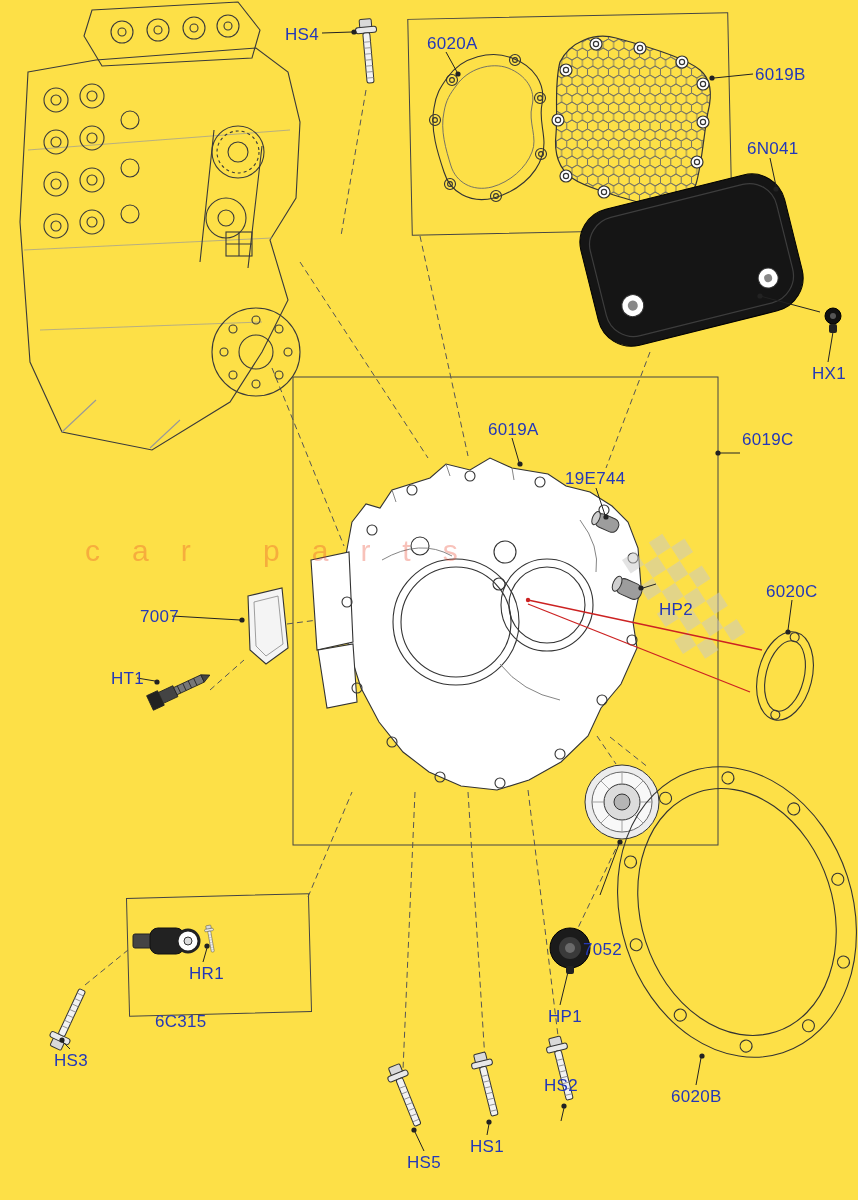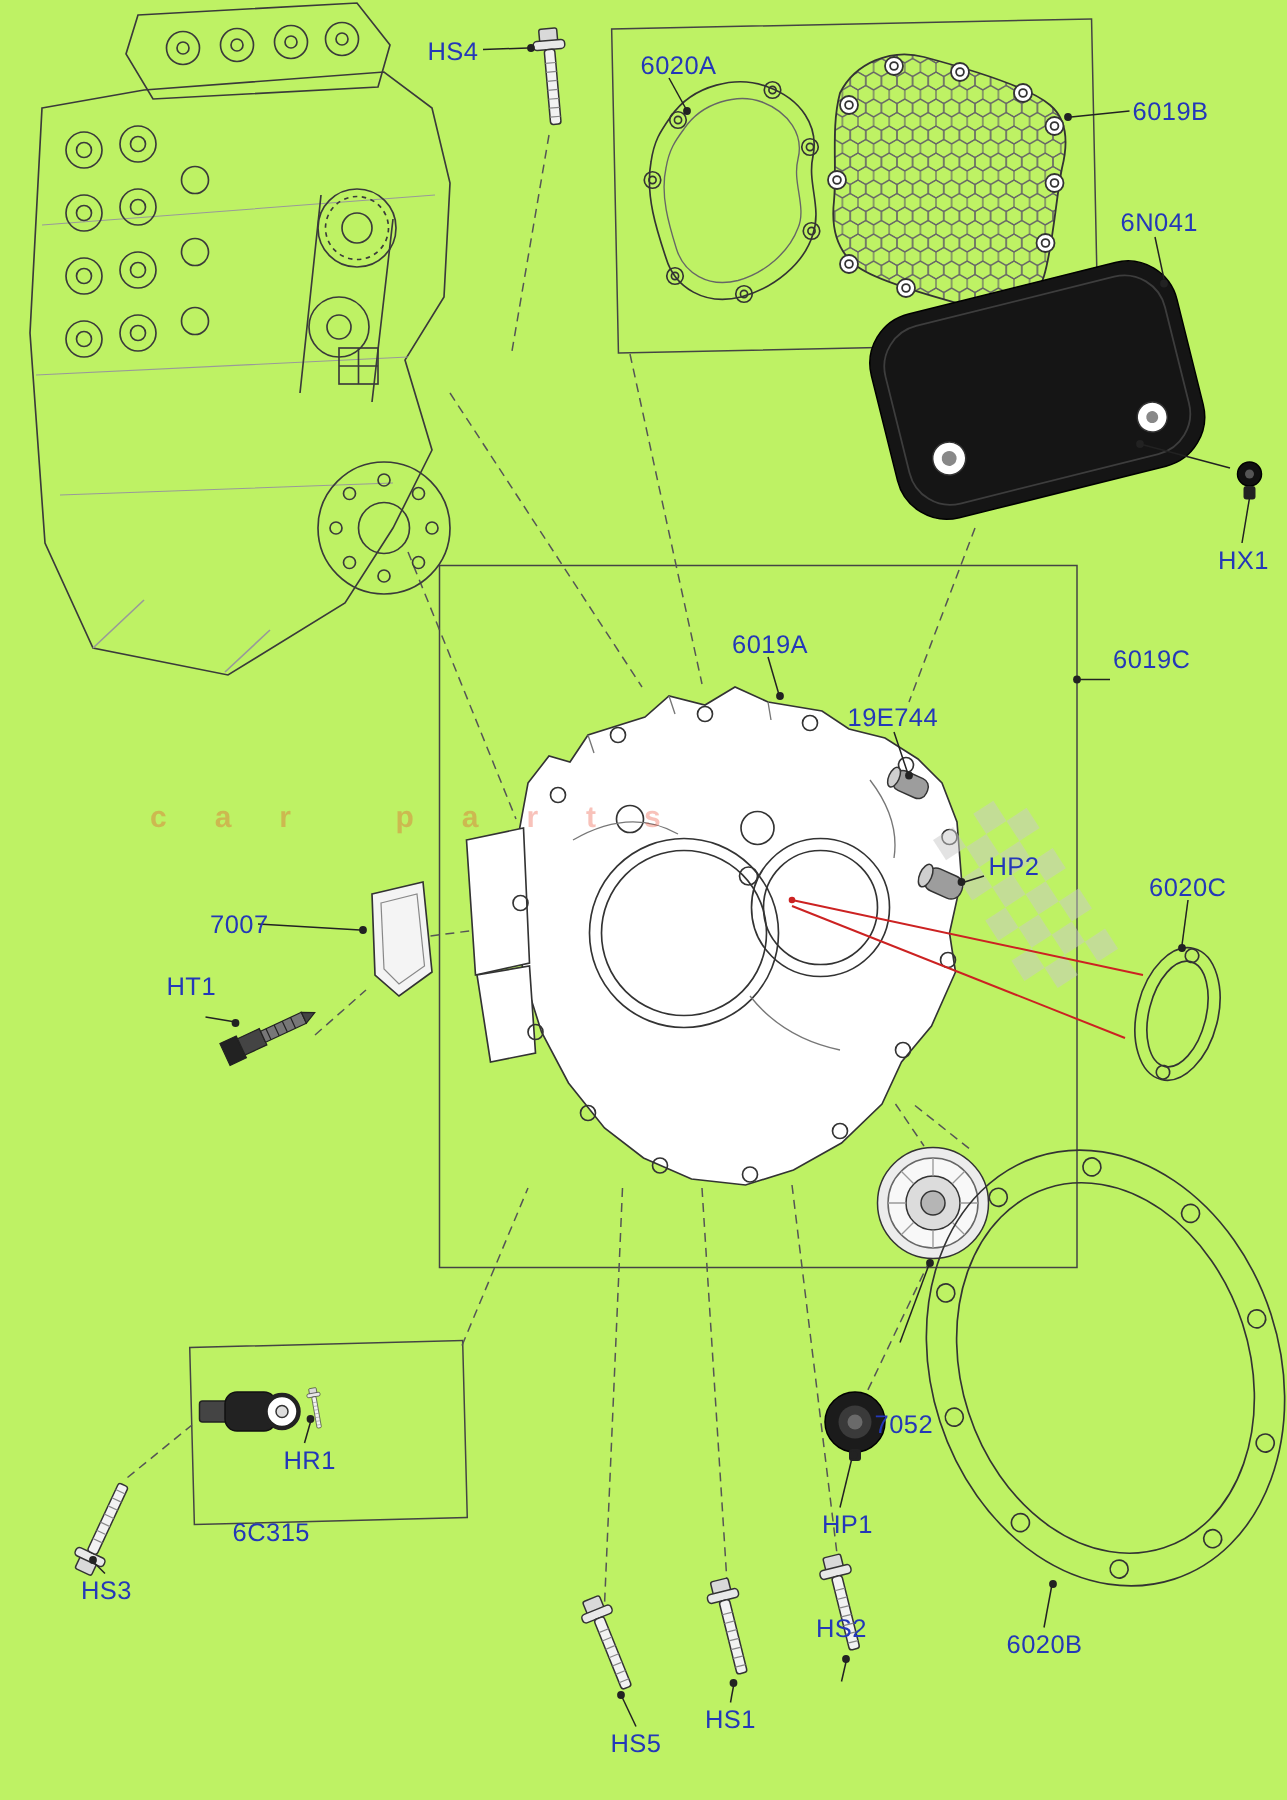--- a/index.html
+++ b/index.html
@@ -1,24 +1,24 @@
 <!DOCTYPE html>
 <html><head>
 <meta charset="utf-8">
 <style>
   html,body{margin:0;padding:0;background:#fff}
-  #page{position:relative;width:858px;height:1200px;background:#bef264;overflow:hidden;
+  #page{position:relative;width:858px;height:1200px;background:#fde047;overflow:hidden;
         font-family:"Liberation Sans",sans-serif}
   #art{position:absolute;left:0;top:0}
   .plabel{position:absolute;font-size:17px;font-weight:500;color:#2438b8;
           letter-spacing:.3px;white-space:nowrap;cursor:pointer}
   .wm{position:absolute;left:64px;top:530px;pointer-events:none;z-index:5}
   .wm-brand{font-family:"DejaVu Sans",sans-serif;font-style:italic;font-weight:700;
             font-size:130px;line-height:.95;letter-spacing:6px;color:rgba(233,66,41,.32)}
-  .wm-tag{margin:4px 0 0 36px;font-size:20px;letter-spacing:32px;font-weight:700;
+  .wm-tag{margin:4px 0 0 21px;font-size:30px;letter-spacing:32px;font-weight:400;
           color:rgba(233,66,41,.32)}
 </style>
 </head>
 <body>
 
 <div id="page">
 
 <svg id="art" width="858" height="1200" viewBox="0 0 858 1200" xmlns="http://www.w3.org/2000/svg">
 
   <defs>
@@ -356,24 +356,24 @@
 </svg>
 
 <div class="plabel" style="left:285px;top:25px">HS4</div>
 <div class="plabel" style="left:427px;top:34px">6020A</div>
 <div class="plabel" style="left:755px;top:65px">6019B</div>
 <div class="plabel" style="left:747px;top:139px">6N041</div>
 <div class="plabel" style="left:812px;top:364px">HX1</div>
 <div class="plabel" style="left:488px;top:420px">6019A</div>
 <div class="plabel" style="left:742px;top:430px">6019C</div>
 <div class="plabel" style="left:565px;top:469px">19E744</div>
-<div class="plabel" style="left:659px;top:568px">HP2</div>
+<div class="plabel" style="left:659px;top:600px">HP2</div>
 <div class="plabel" style="left:766px;top:582px">6020C</div>
 <div class="plabel" style="left:140px;top:607px">7007</div>
-<div class="plabel" style="left:111px;top:648px">HT1</div>
+<div class="plabel" style="left:111px;top:669px">HT1</div>
 <div class="plabel" style="left:583px;top:940px">7052</div>
 <div class="plabel" style="left:548px;top:1007px">HP1</div>
 <div class="plabel" style="left:155px;top:1012px">6C315</div>
 <div class="plabel" style="left:189px;top:964px">HR1</div>
 <div class="plabel" style="left:54px;top:1051px">HS3</div>
 <div class="plabel" style="left:671px;top:1087px">6020B</div>
 <div class="plabel" style="left:407px;top:1153px">HS5</div>
 <div class="plabel" style="left:470px;top:1137px">HS1</div>
 <div class="plabel" style="left:544px;top:1076px">HS2</div>
 

